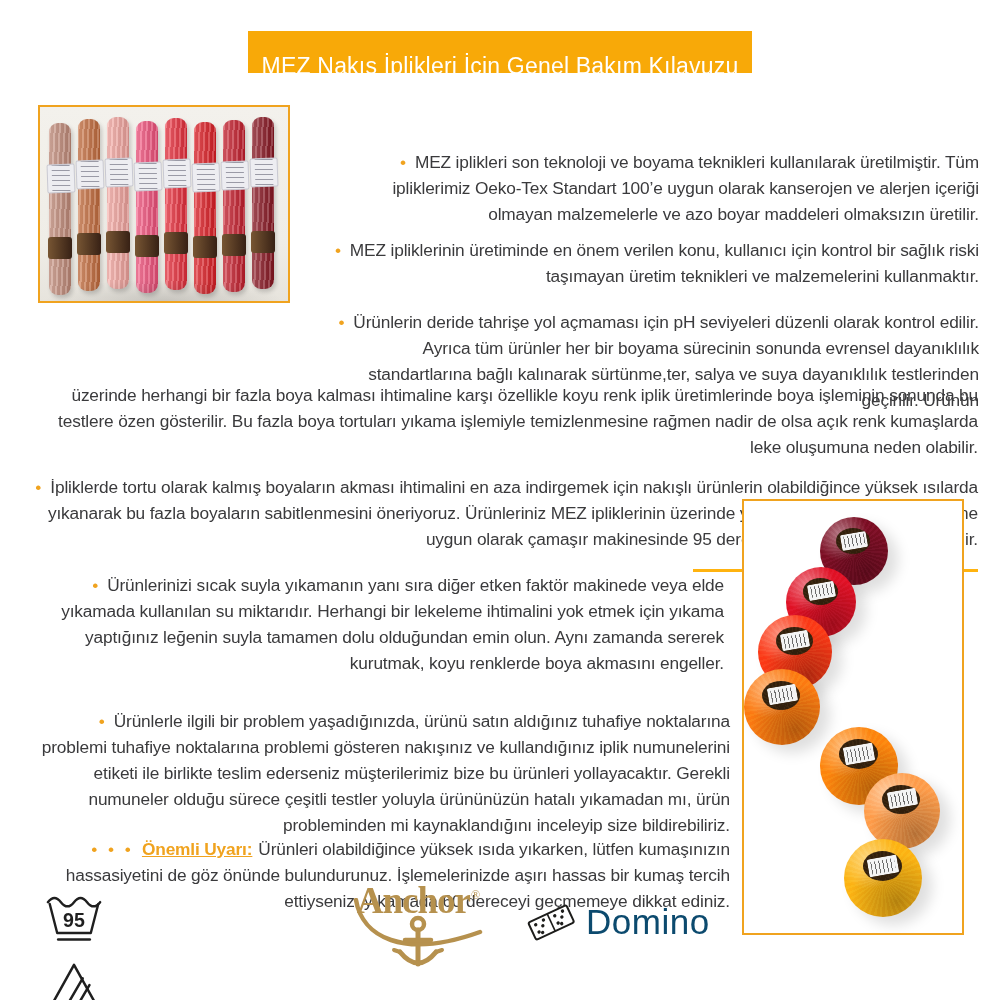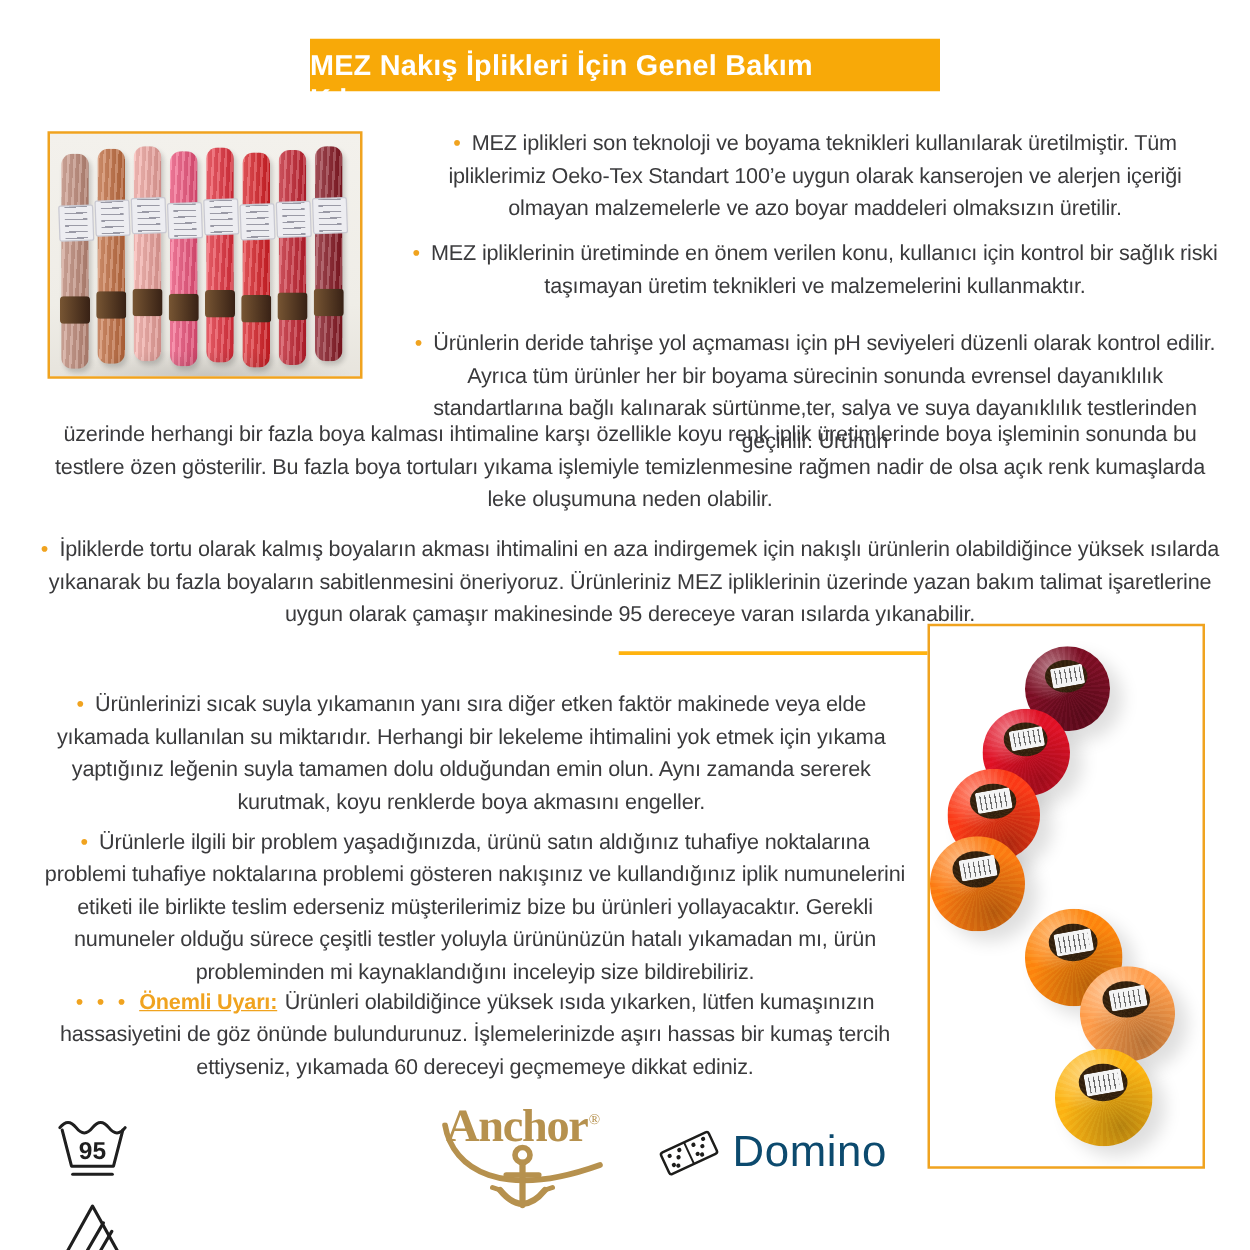--- a/index.html
+++ b/index.html
@@ -7,23 +7,23 @@
     --body:#3A3A3C; --stroke:#1F1F1F; --gold:#B6914E;
   }
   html,body{margin:0;padding:0;}
   body{
     width:1000px;height:1000px;position:relative;background:#ffffff;
     font-family:"Liberation Sans", sans-serif;color:var(--body);overflow:hidden;
   }
   
   .banner{position:absolute;left:248px;top:31px;width:504px;height:42px;
     background:var(--banner);display:flex;align-items:center;justify-content:center;}
-  .banner span{color:#fff;font-weight:bold;font-size:23px;letter-spacing:.2px;margin-top:28px;}
-  
-  .para{position:absolute;font-size:17.3px;line-height:26px;letter-spacing:-0.15px;text-align:center;}
+  .banner span{color:#fff;font-weight:normal;font-size:23px;letter-spacing:.2px;margin-top:28px;}
+  
+  .para{position:absolute;font-size:17.3px;line-height:26px;letter-spacing:-0.15px;text-align:right;margin-top:48px;}
   .b{color:var(--accent);margin-right:9px;}
   .u{border-bottom:3px solid var(--underline);padding-bottom:20px;}
   .warn-label{color:var(--accent);font-weight:bold;margin-right:6px;text-decoration:underline;}
   .warn-dots{color:var(--accent);letter-spacing:3px;margin-right:8px;}
   
   .photo-skeins{position:absolute;left:38px;top:105px;width:252px;height:198px;
     background:linear-gradient(180deg,#F3F1EC 0%,#EFEDE7 70%,#E7E4DD 100%);
     border:2px solid var(--accent);box-sizing:border-box;overflow:hidden;}
   .photo-skeins::after{content:"";position:absolute;left:4px;right:4px;bottom:0;height:22px;
     background:radial-gradient(ellipse at 50% 100%, rgba(0,0,0,.14), rgba(0,0,0,0) 70%);}
@@ -127,21 +127,21 @@
 </div>
 
 <div class="para" style="left:30px;top:334px;width:948px;">
   <span>üzerinde herhangi bir fazla boya kalması ihtimaline karşı özellikle koyu renk iplik üretimlerinde boya işleminin sonunda bu testlere özen gösterilir. Bu fazla boya tortuları yıkama işlemiyle temizlenmesine rağmen nadir de olsa açık renk kumaşlarda leke oluşumuna neden olabilir.</span>
 </div>
 
 <div class="para" style="left:30px;top:426px;width:948px;">
   <span class="b">•</span><span>İpliklerde tortu olarak kalmış boyaların akması ihtimalini en aza indirgemek için nakışlı ürünlerin olabildiğince yüksek ısılarda yıkanarak bu fazla boyaların sabitlenmesini öneriyoruz. Ürünleriniz MEZ ipliklerinin üzerinde yazan bakım talimat işaretlerine uygun olarak çamaşır makinesinde </span><span class="u">95 dereceye varan ısılarda yıkanabilir.</span>
 </div>
 
-<div class="para" style="left:30px;top:550px;width:694px;">
+<div class="para" style="left:30px;top:524px;width:694px;">
   <span class="b">•</span><span>Ürünlerinizi sıcak suyla yıkamanın yanı sıra diğer etken faktör makinede veya elde yıkamada kullanılan su miktarıdır. Herhangi bir lekeleme ihtimalini yok etmek için yıkama yaptığınız leğenin suyla tamamen dolu olduğundan emin olun. Aynı zamanda sererek kurutmak, koyu renklerde boya akmasını engeller.</span>
 </div>
 
 <div class="para" style="left:30px;top:660px;width:700px;">
   <span class="b">•</span><span>Ürünlerle ilgili bir problem yaşadığınızda, ürünü satın aldığınız tuhafiye noktalarına problemi tuhafiye noktalarına problemi gösteren nakışınız ve kullandığınız iplik numunelerini etiketi ile birlikte teslim ederseniz müşterilerimiz bize bu ürünleri yollayacaktır. Gerekli numuneler olduğu sürece çeşitli testler yoluyla ürününüzün hatalı yıkamadan mı, ürün probleminden mi kaynaklandığını inceleyip size bildirebiliriz.</span>
 </div>
 
 <div class="para" style="left:30px;top:788px;width:700px;">
   <span class="warn-dots">• • •</span><span class="warn-label">Önemli Uyarı:</span><span>Ürünleri olabildiğince yüksek ısıda yıkarken, lütfen kumaşınızın hassasiyetini de göz önünde bulundurunuz. İşlemelerinizde aşırı hassas bir kumaş tercih ettiyseniz, yıkamada 60 dereceyi geçmemeye dikkat ediniz.</span>
 </div>

